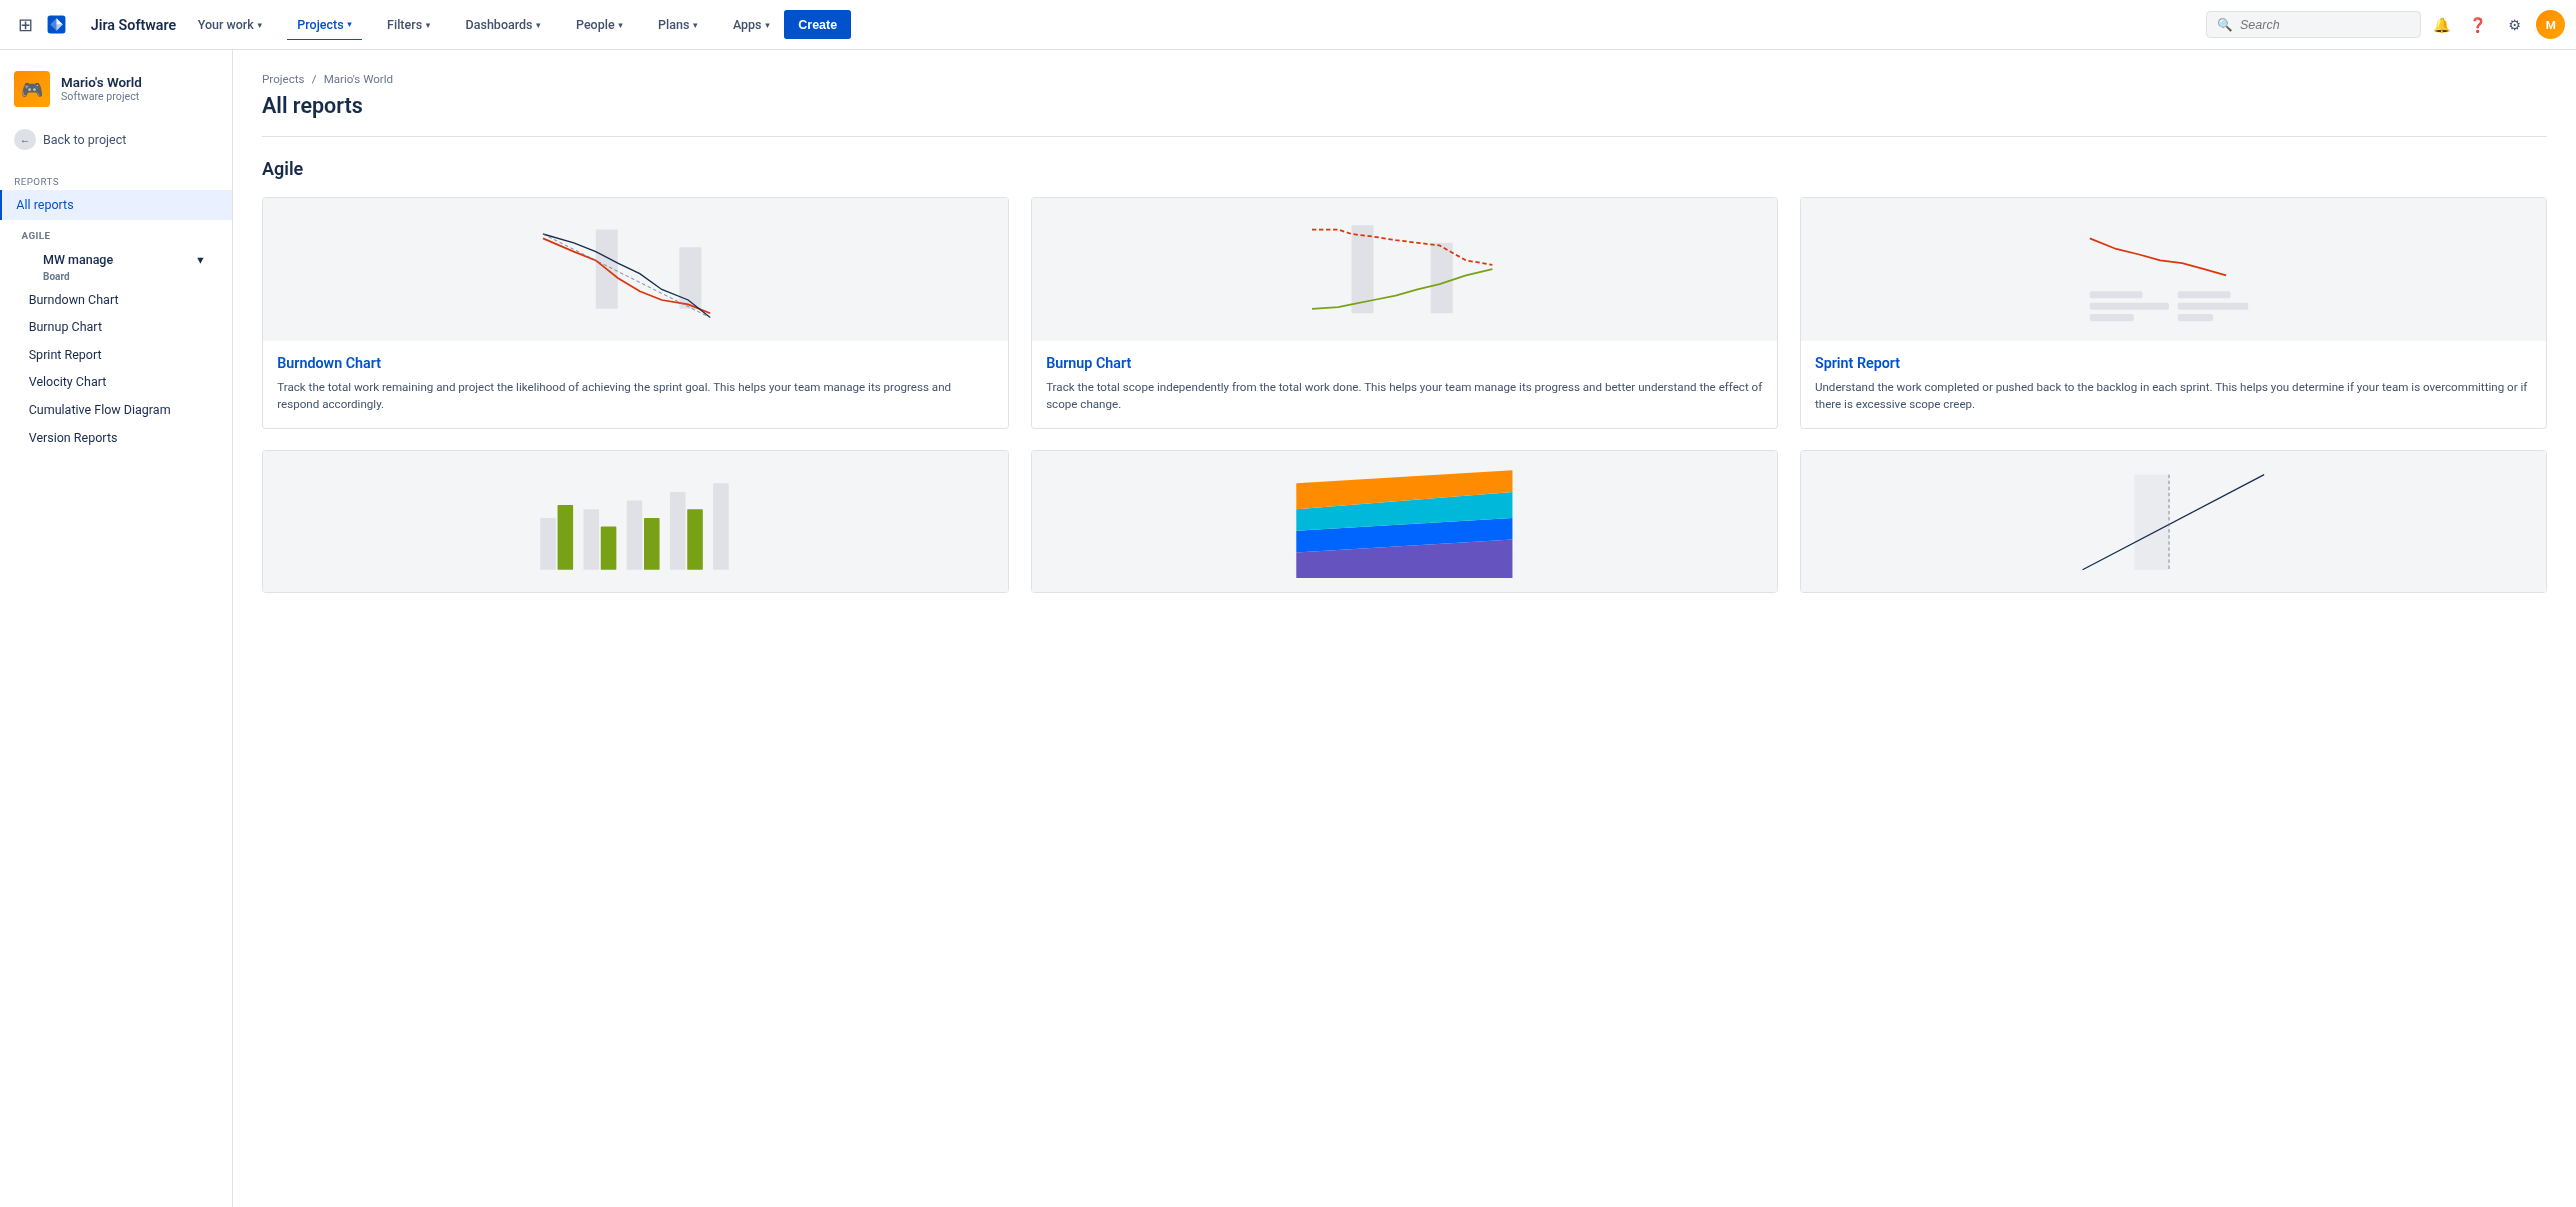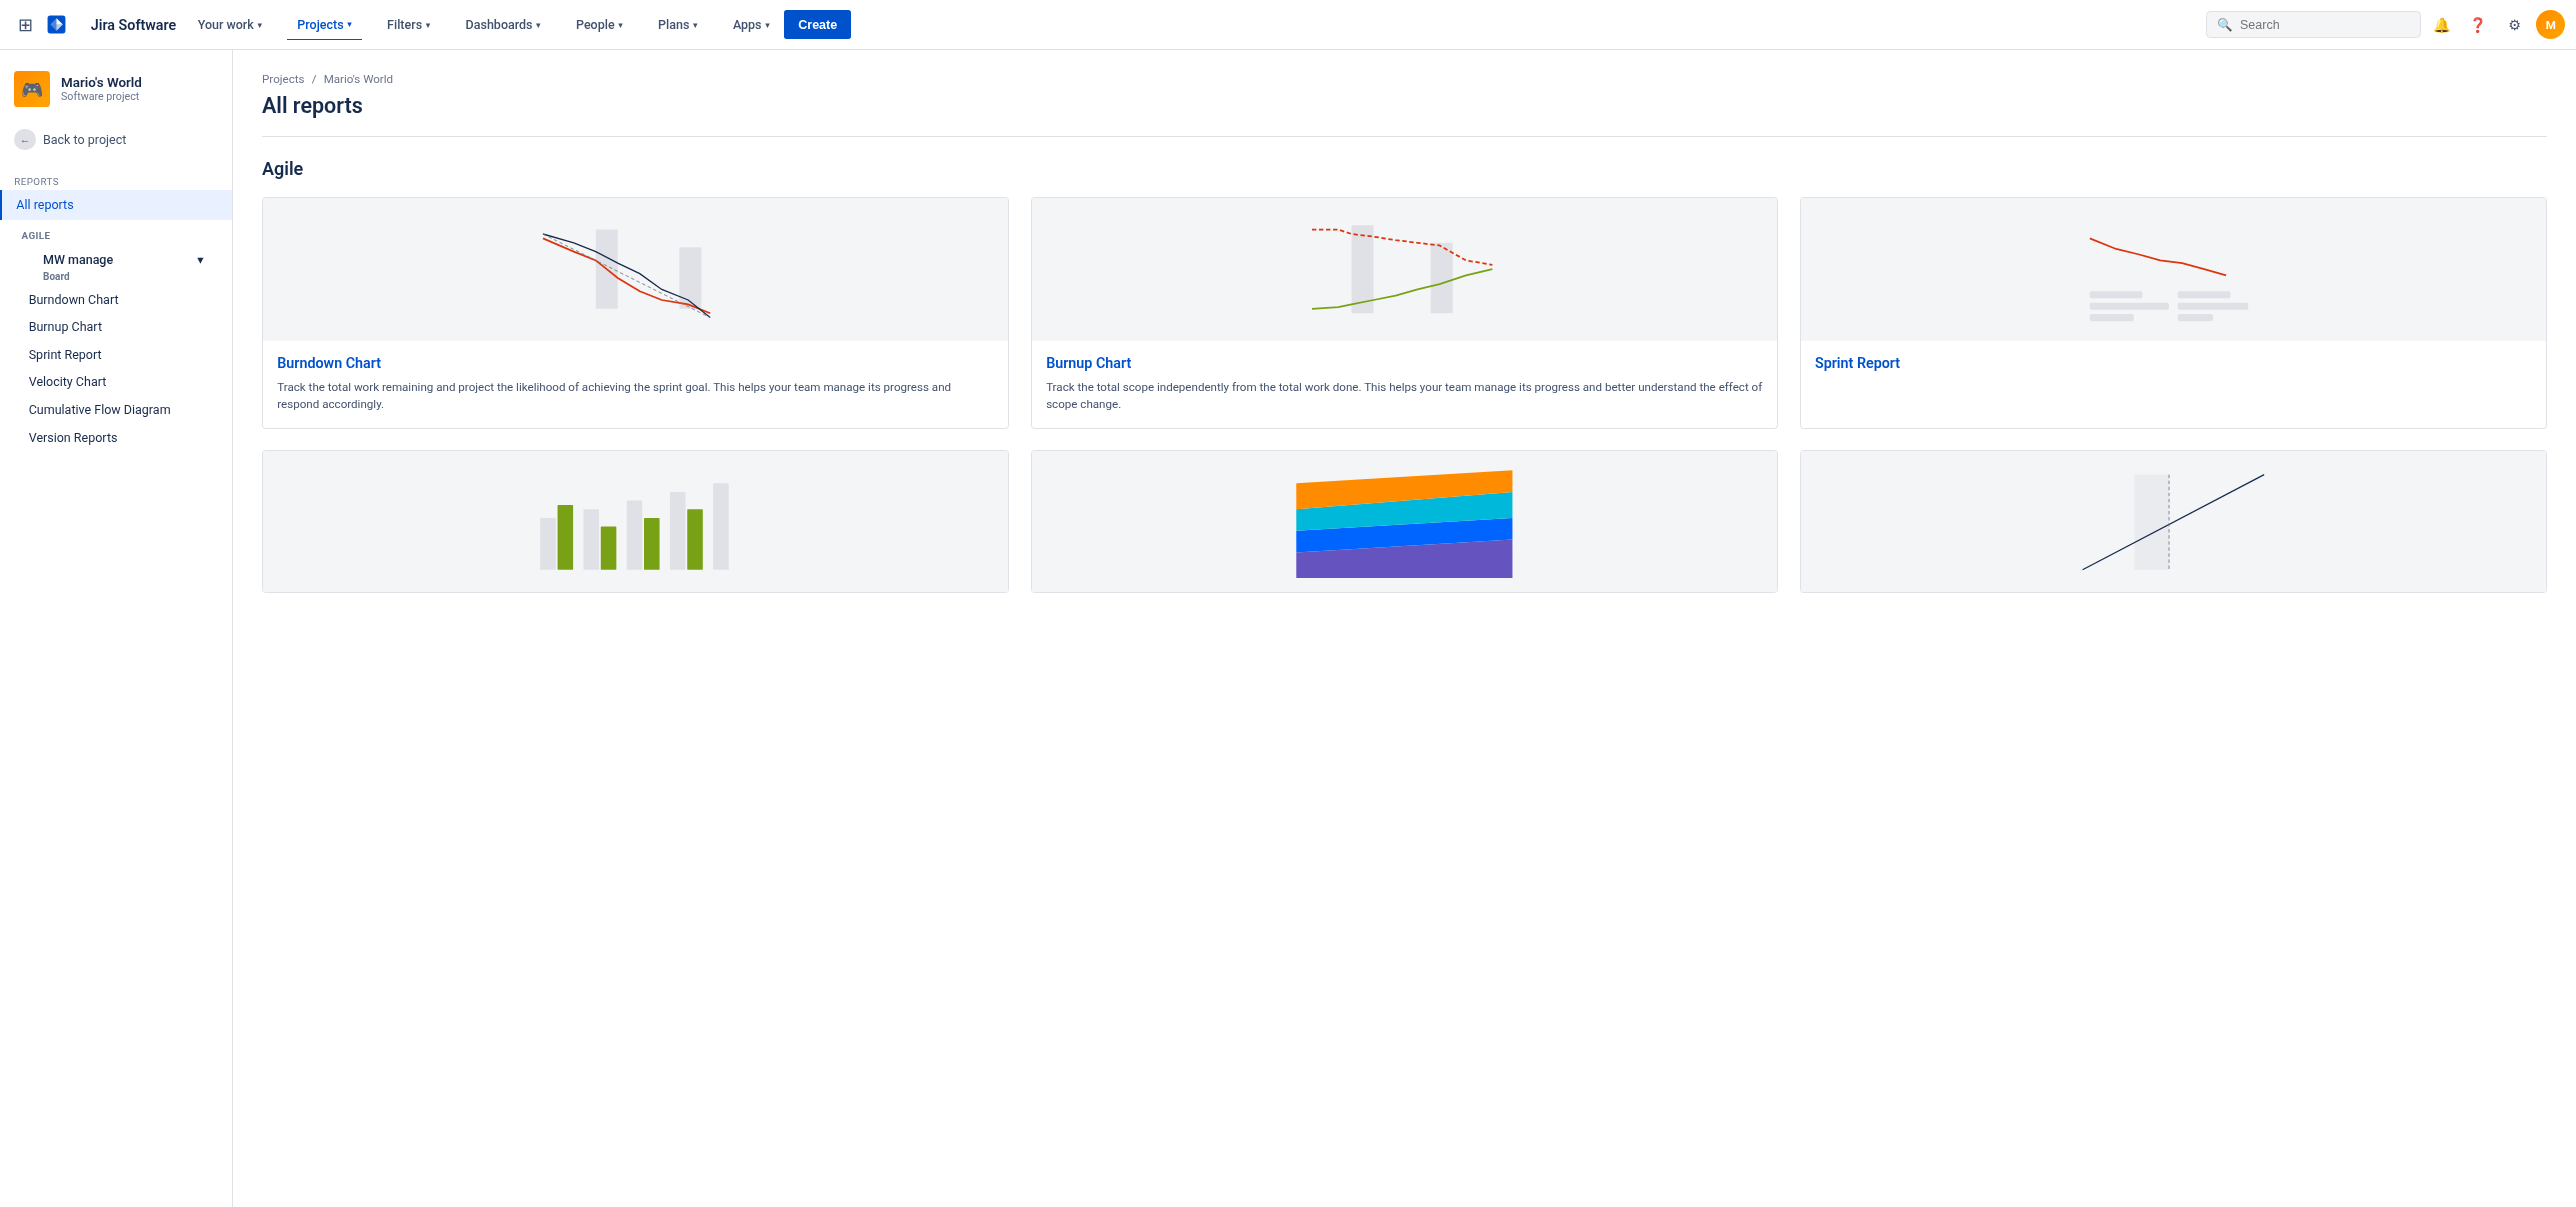--- a/index.html
+++ b/index.html
@@ -26,21 +26,21 @@
     .nav-item.active { color: #0052CC; border-bottom: 1.8px solid #0052CC; border-radius: 0; }
     .nav-item .chevron { font-size: 9px; }
     .topnav-right { margin-left: auto; display: flex; align-items: center; gap: 7.2px; }
     .search-box {
       display: flex; align-items: center; background: #F4F5F7;
       border: 1.8px solid #DFE1E6; border-radius: 4.5px;
       padding: 5.4px 10.7px; gap: 7.2px; width: 215px;
     }
     .search-box input {
       border: none; background: transparent; outline: none;
-      font-size: 12.5px; color: #42526E; width: 100%;
+      font-size: 12.5px; color: #42526E; width: 100%; font-style: italic;
     }
     .search-icon { color: #42526E; font-size: 12.5px; }
     .icon-btn {
       width: 29px; height: 29px; border-radius: 50%; display: flex;
       align-items: center; justify-content: center; cursor: pointer;
       color: #42526E; font-size: 14.3px; border: none; background: transparent;
     }
     .create-btn {
       background: #0052CC; color: #fff; border: none; border-radius: 2.7px;
       padding: 7.2px 14.3px; font-size: 12.5px; font-weight: 600; cursor: pointer;
@@ -288,20 +288,21 @@
             <rect x="30" y="90" width="60" height="8" fill="#DFE1E6" rx="2"></rect>
             <rect x="30" y="103" width="90" height="8" fill="#DFE1E6" rx="2"></rect>
             <rect x="30" y="116" width="50" height="8" fill="#DFE1E6" rx="2"></rect>
             <rect x="130" y="90" width="60" height="8" fill="#DFE1E6" rx="2"></rect>
             <rect x="130" y="103" width="80" height="8" fill="#DFE1E6" rx="2"></rect>
             <rect x="130" y="116" width="40" height="8" fill="#DFE1E6" rx="2"></rect>
           </svg>
         </div>
         <div class="card-body">
           <div class="card-title">Sprint Report</div>
+          <div class="card-desc">Understand the work completed or pushed back to the backlog in each sprint. This helps you determine if your team is overcommitting or if there is excessive scope creep.</div>
         </div>
       </div>
     </div>
 
     <div class="bottom-cards">
 
       <div class="bottom-card">
         <div class="bottom-card-chart">
           <svg class="chart-svg" viewBox="0 0 250 130" xmlns="http://www.w3.org/2000/svg">
 

